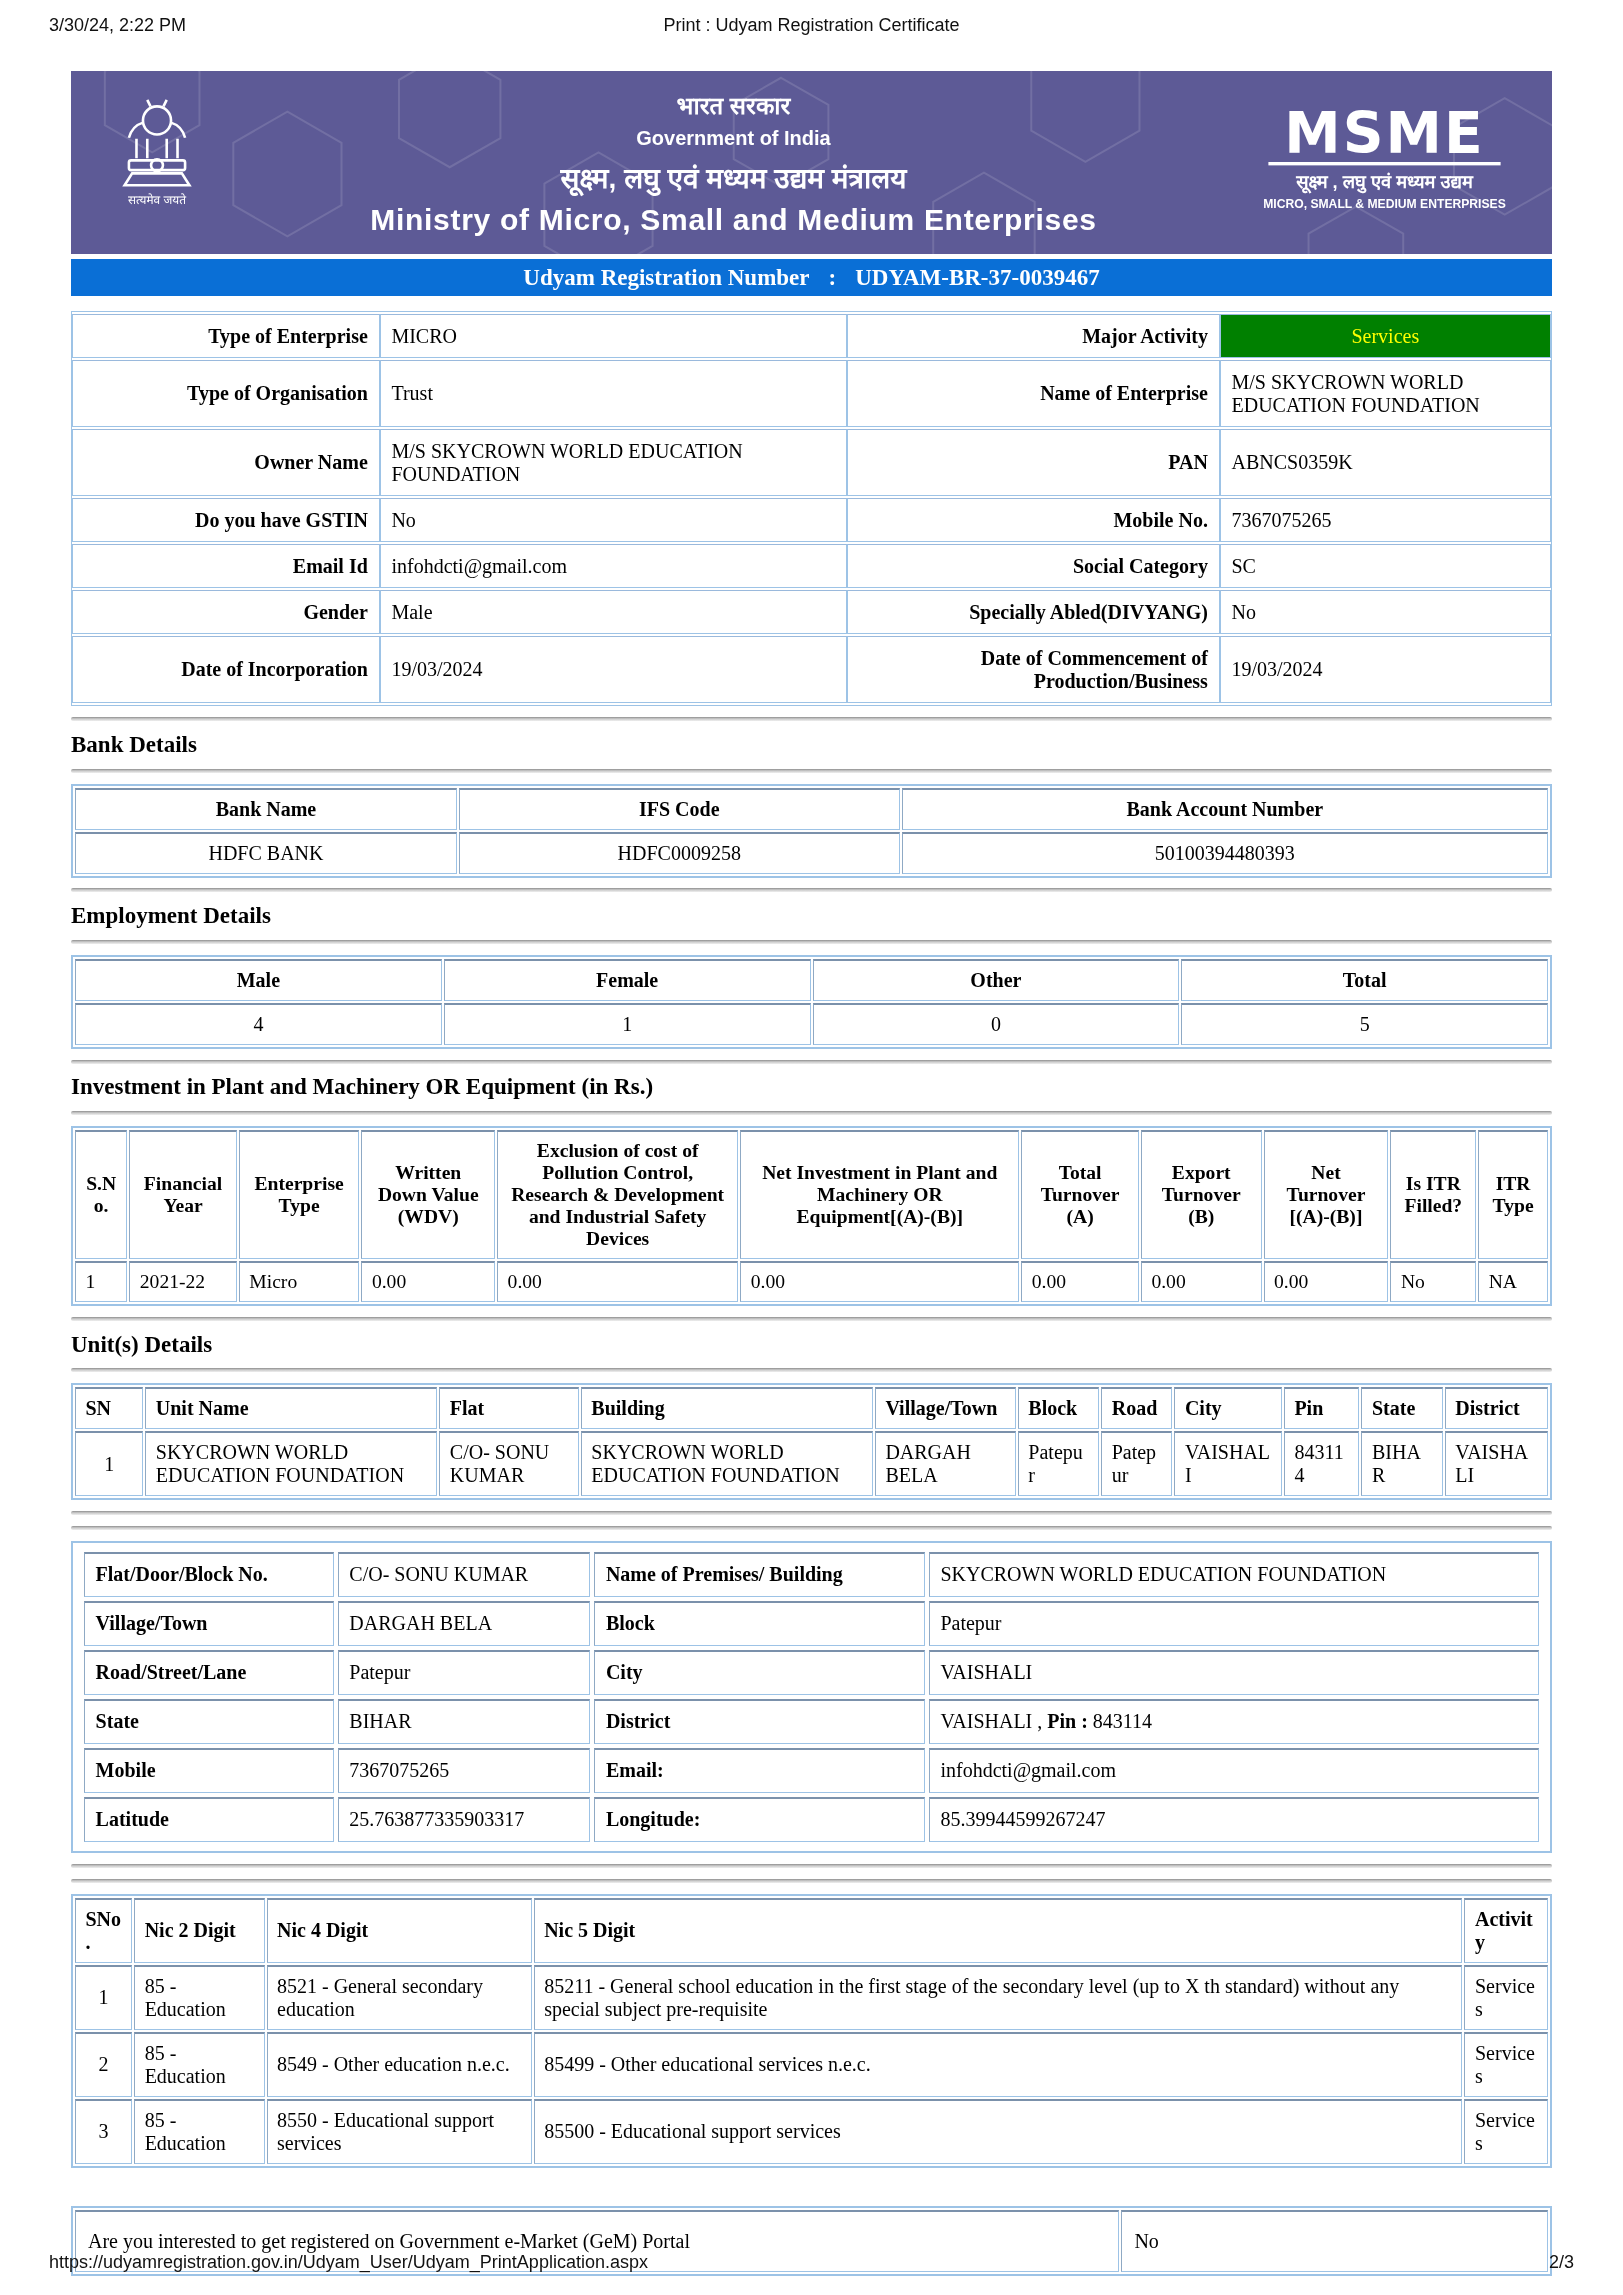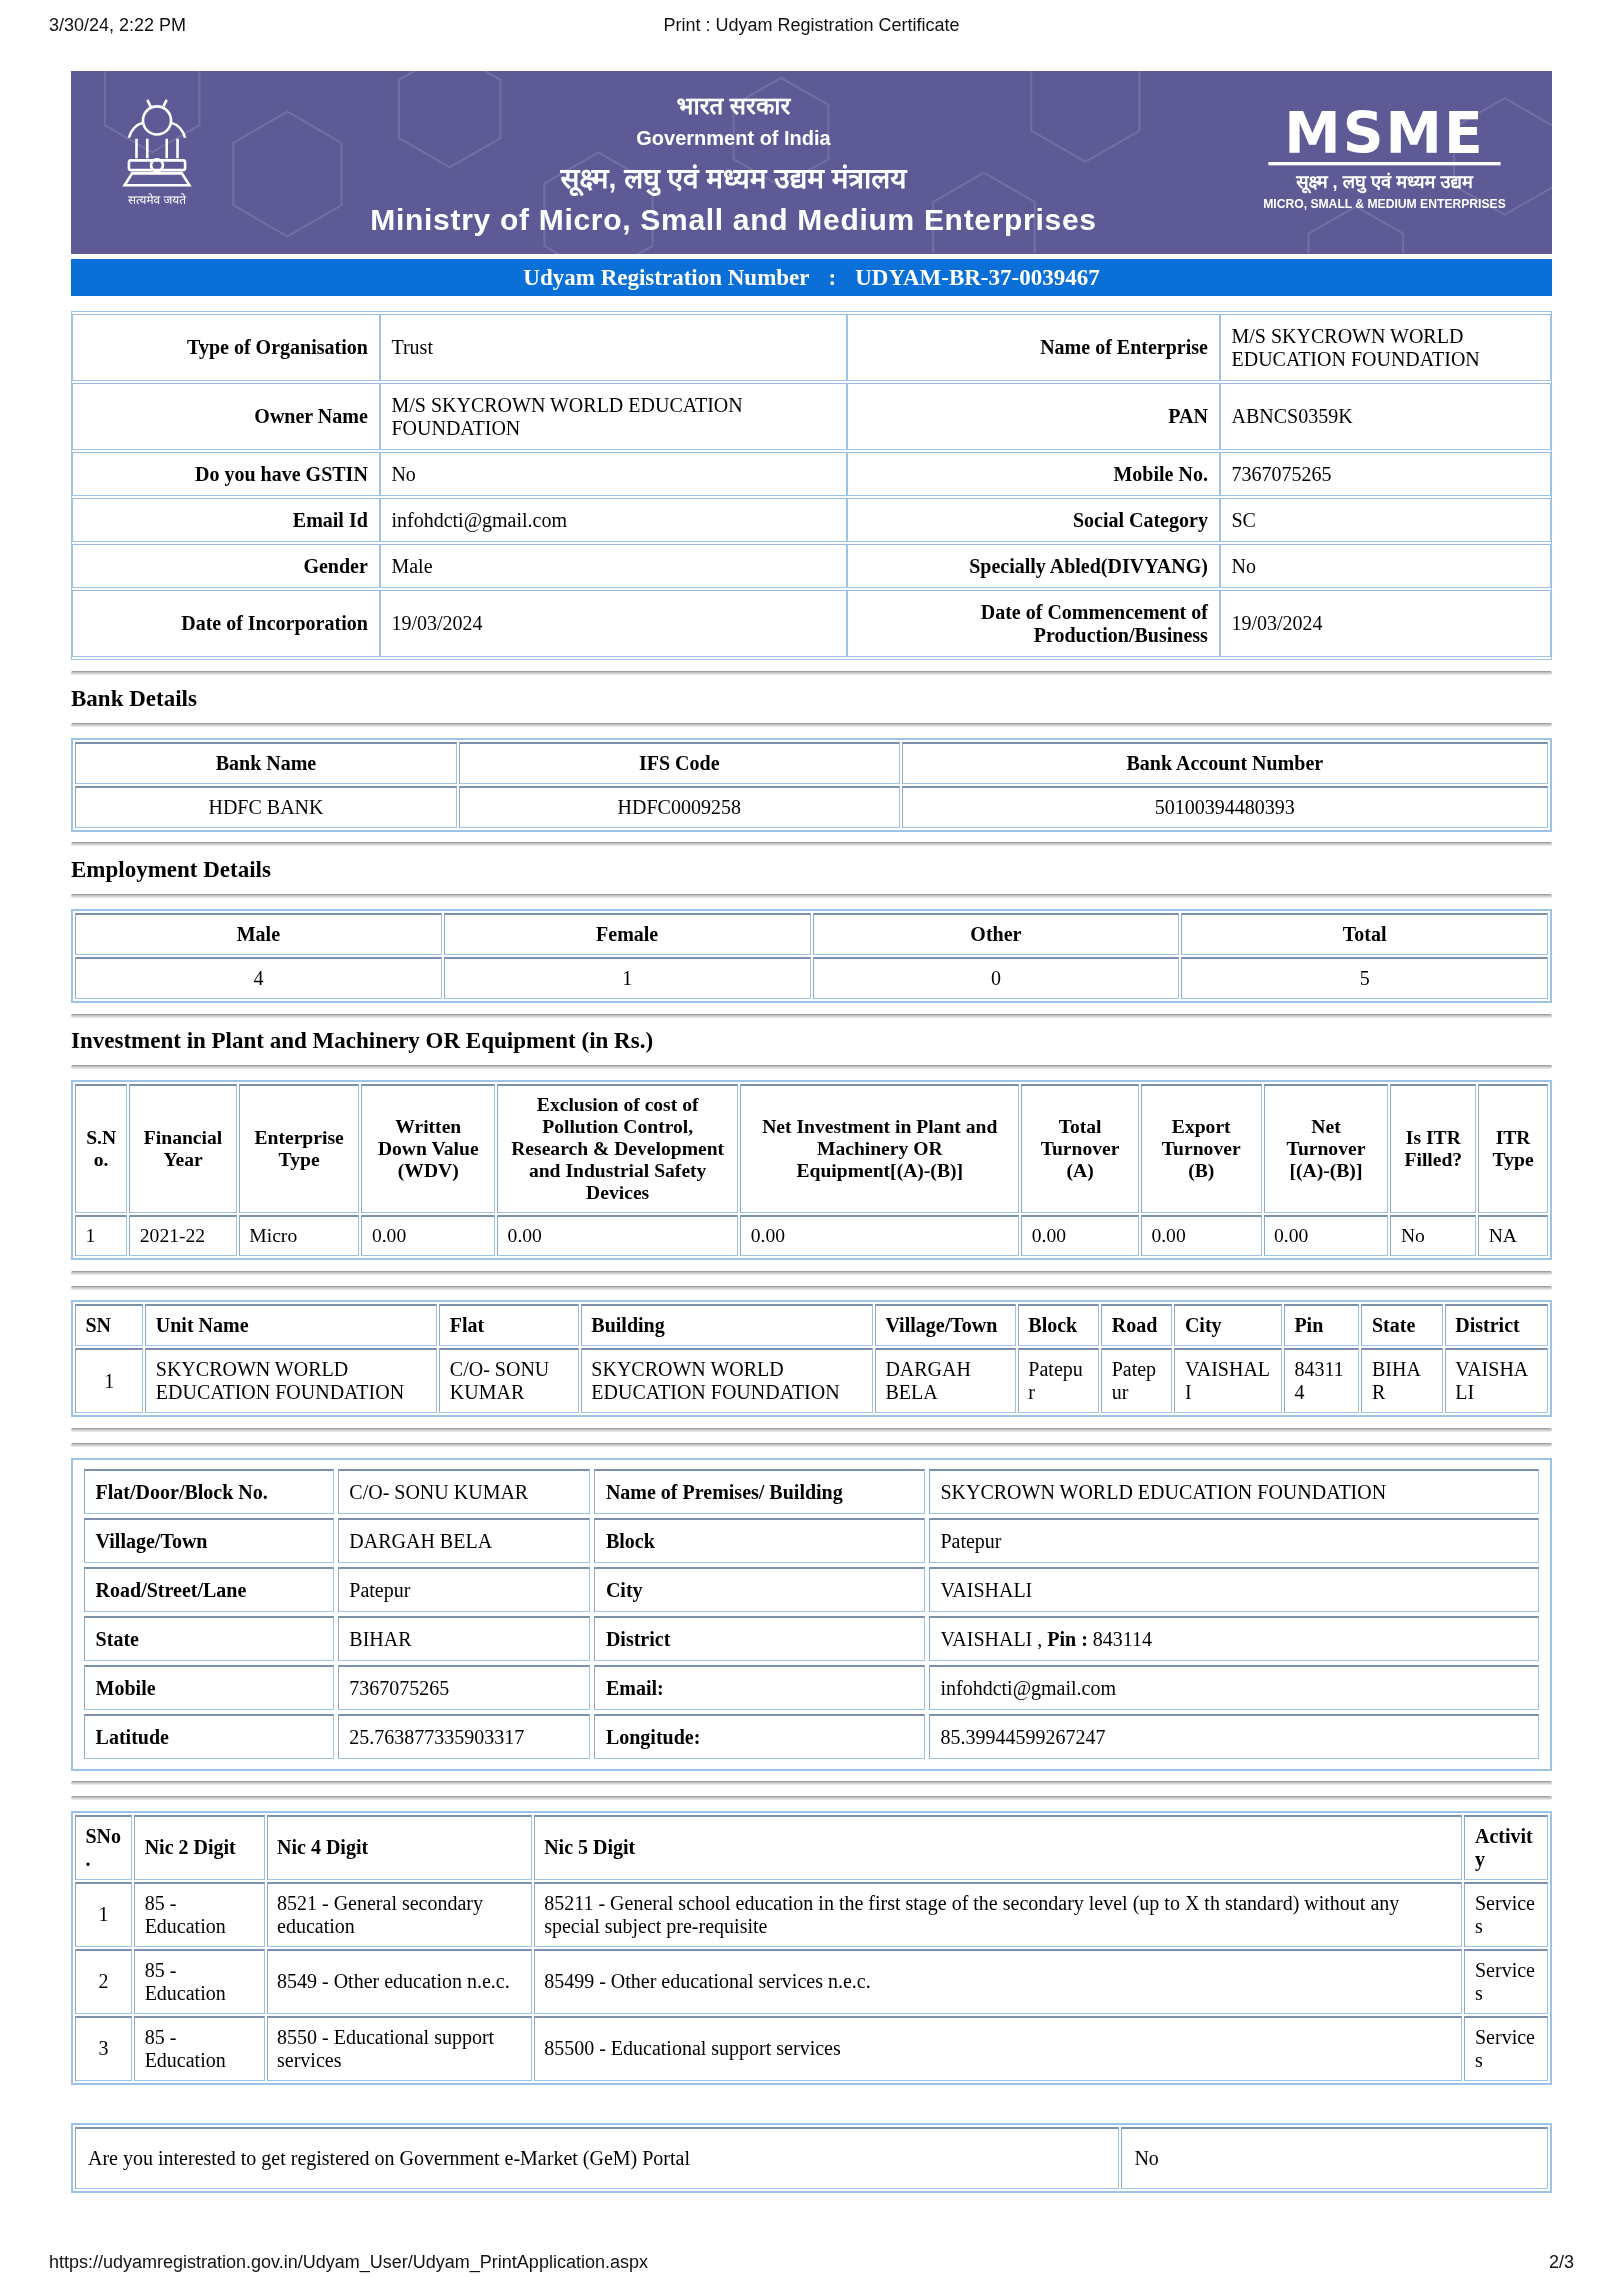--- a/index.html
+++ b/index.html
@@ -147,20 +147,26 @@
 
     <table class="tmain">
       <colgroup>
           <col style="width:20.8%">
           <col style="width:31.6%">
           <col style="width:25.2%">
           <col style="width:22.4%">
         </colgroup>
       <tbody>
           <tr>
+            <td class="lbl">Type of Enterprise</td>
+            <td class="val">MICRO</td>
+            <td class="lbl">Major Activity</td>
+            <td class="val svc">Services</td>
+          </tr>
+          <tr>
             <td class="lbl">Type of Organisation</td>
             <td class="val">Trust</td>
             <td class="lbl">Name of Enterprise</td>
             <td class="val">M/S SKYCROWN WORLD EDUCATION FOUNDATION</td>
           </tr>
           <tr>
             <td class="lbl">Owner Name</td>
             <td class="val">M/S SKYCROWN WORLD EDUCATION FOUNDATION</td>
             <td class="lbl">PAN</td>
             <td class="val">ABNCS0359K</td>
@@ -282,20 +288,21 @@
             <td class="lc">0.00</td>
             <td class="lc">0.00</td>
             <td class="lc">0.00</td>
             <td class="lc">No</td>
             <td class="lc">NA</td>
           </tr>
         </tbody>
     </table>
 
     <div class="hr"></div>
+    <h2 class="sec">Unit(s) Details</h2>
     <div class="hr"></div>
     <table class="t3">
       <colgroup>
         <col style="width:4.7%">
           <col style="width:20.1%">
           <col style="width:9.6%">
           <col style="width:20.1%">
         <col style="width:9.7%">
           <col style="width:5.6%">
           <col style="width:4.9%">

